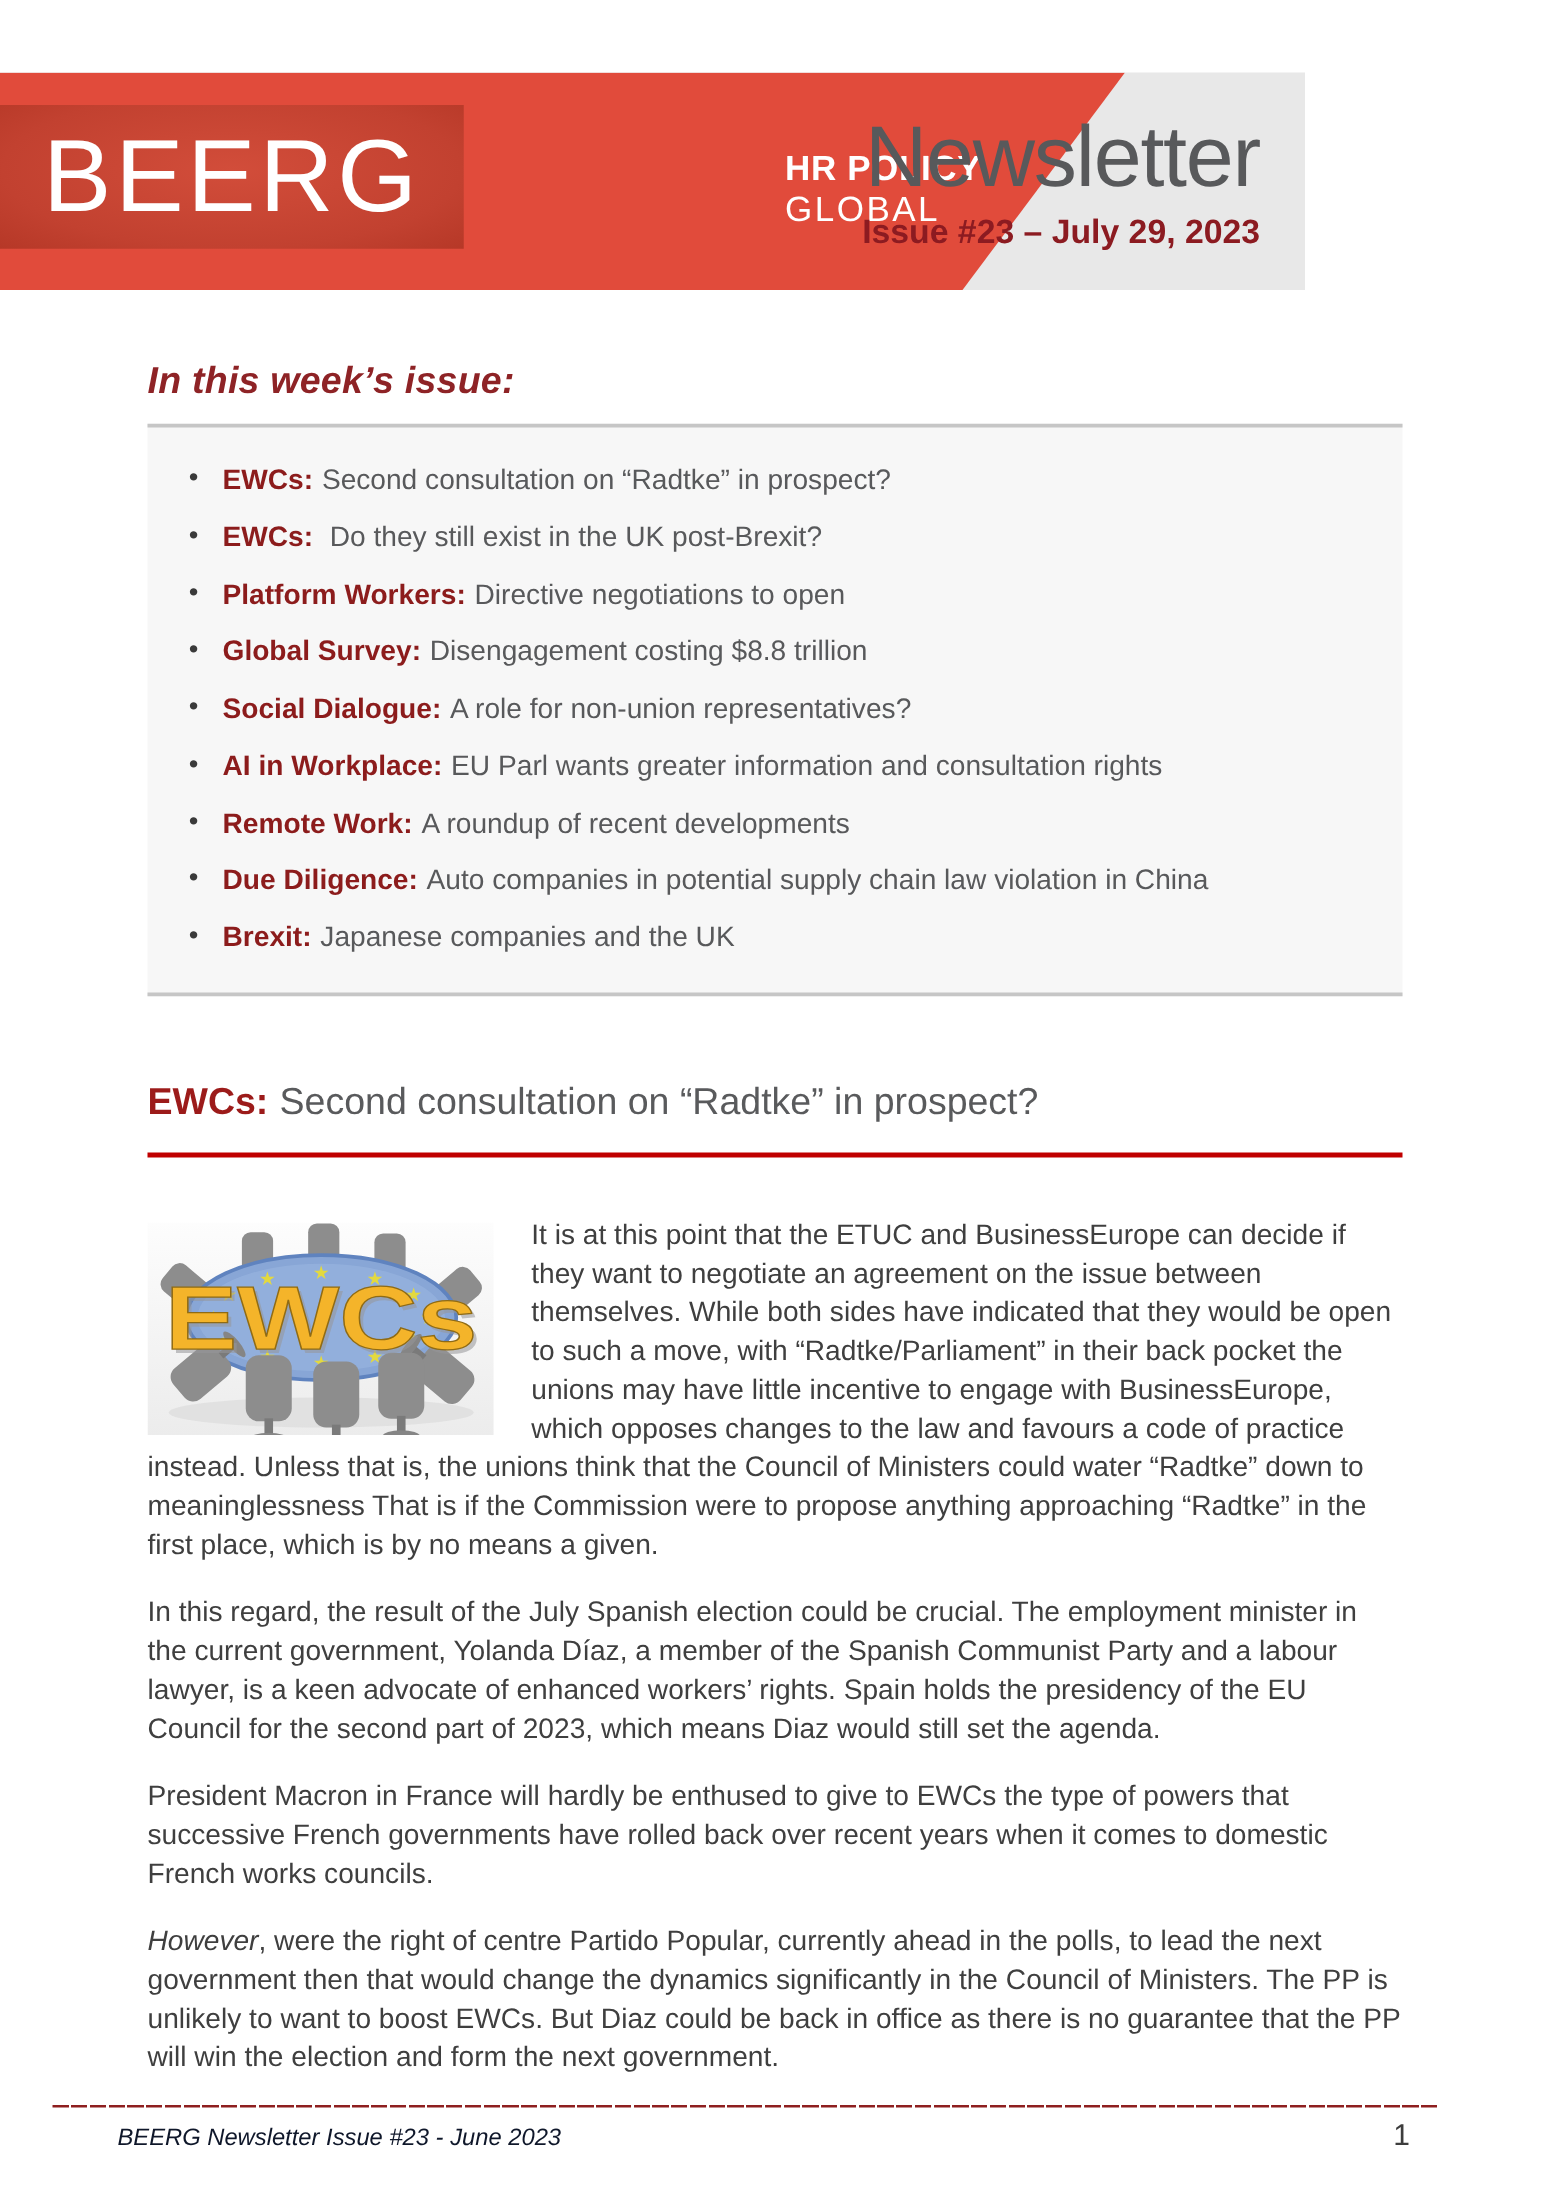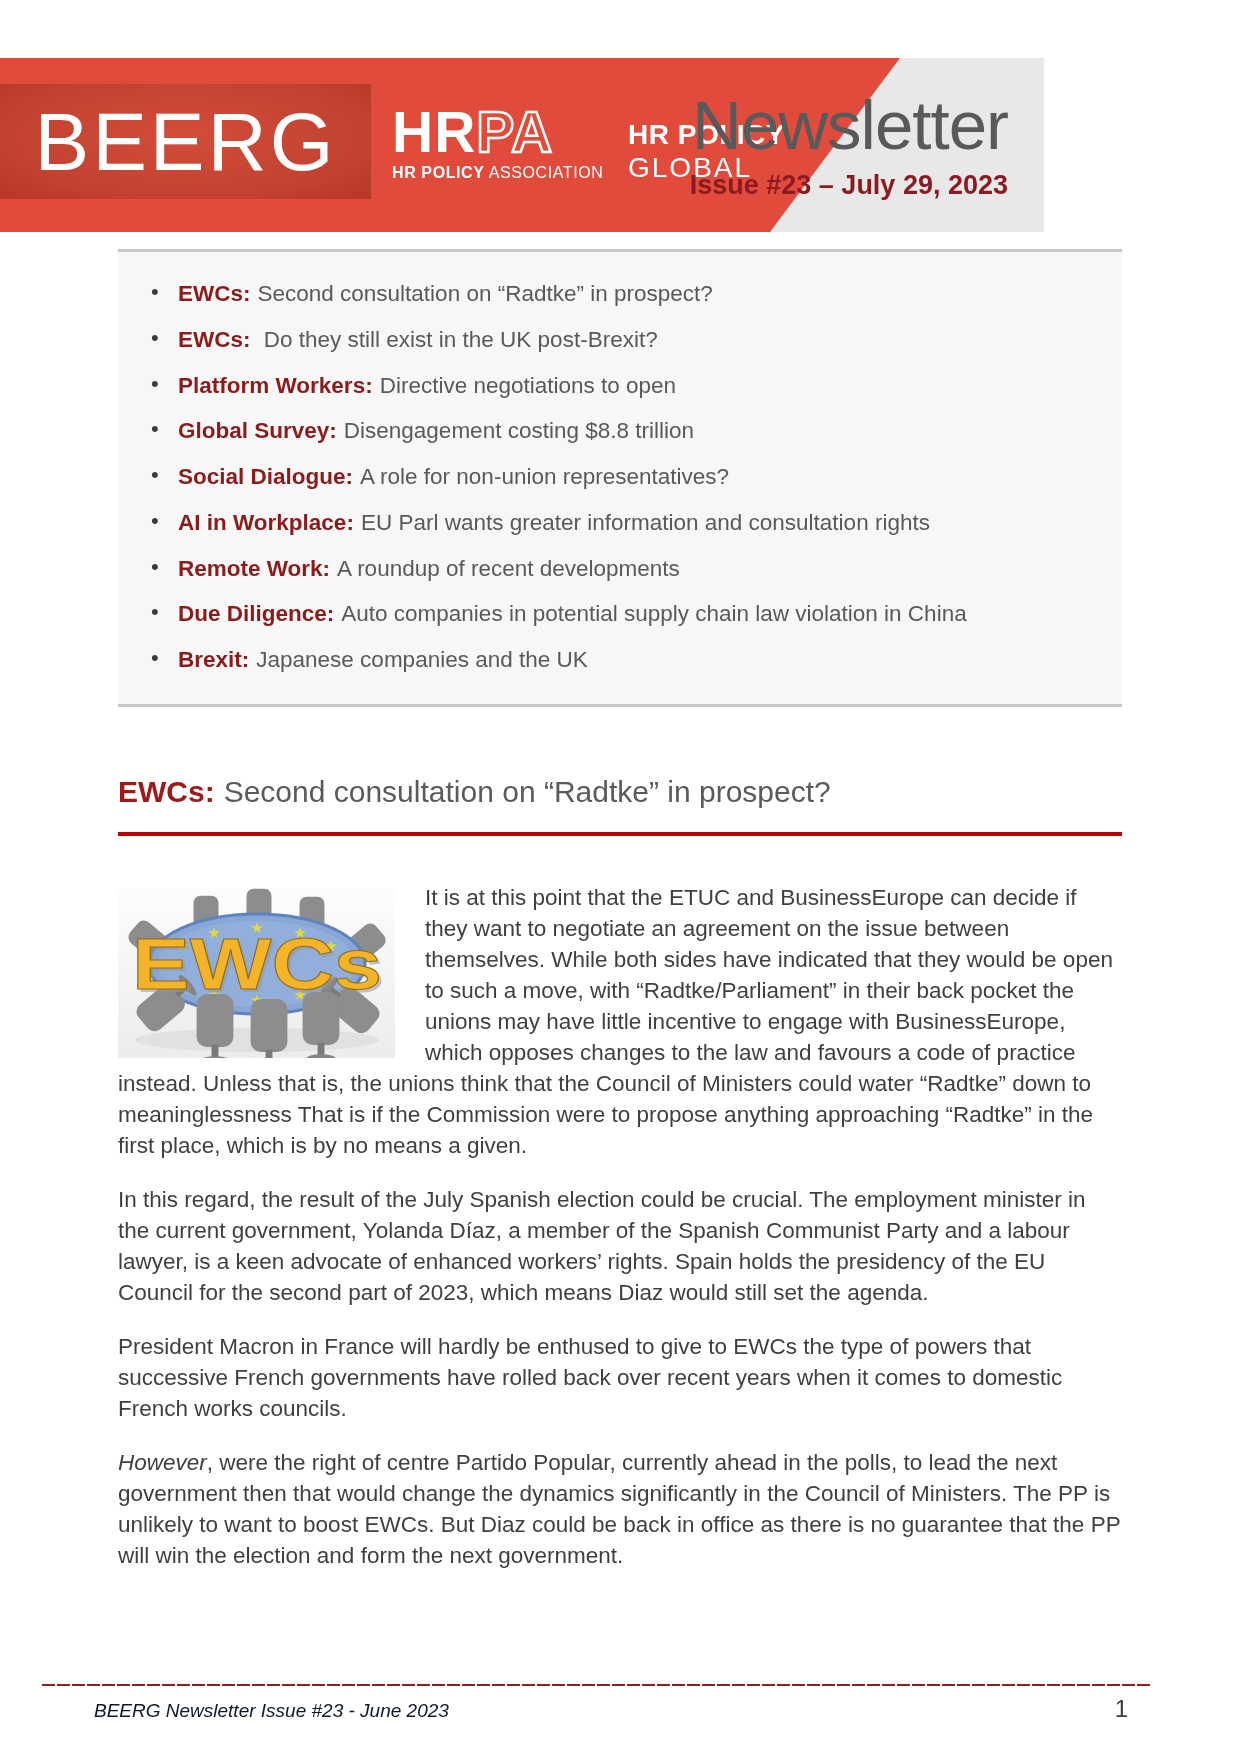--- a/index.html
+++ b/index.html
@@ -59,34 +59,31 @@
 </style>
 </head>
 <body>
 
 <div class="banner">
   <div class="banner-gray"></div>
   <div class="banner-red"></div>
   <div class="beerg-box">
     <span class="beerg-text">BEERG</span>
   </div>
-  <div class="hrpa">
-    <div class="hrpa-top"><span>HR</span><span class="pa-outline">PA</span></div>
-    <div class="hrpa-sub"><b>HR POLICY</b><span> ASSOCIATION</span></div>
-  </div>
   <div class="brand">
     <div class="brand-l1">HR POLICY</div>
     <div class="brand-l2">GLOBAL</div>
   </div>
   <div class="nl-title">Newsletter</div>
   <div class="nl-issue">Issue #23 – July 29, 2023</div>
 </div>
 
 <div class="content">
 
+  <h2 class="toc-head">In this week’s issue:</h2>
 
   <div class="toc-box">
     <ul class="toc-list">
       <li class="toc-item"><span class="toc-bullet">•</span><span class="toc-lead">EWCs:</span><span>Second consultation on “Radtke” in prospect?</span></li>
       <li class="toc-item"><span class="toc-bullet">•</span><span class="toc-lead">EWCs:</span><span> Do they still exist in the UK post-Brexit?</span></li>
       <li class="toc-item"><span class="toc-bullet">•</span><span class="toc-lead">Platform Workers:</span><span>Directive negotiations to open</span></li>
       <li class="toc-item"><span class="toc-bullet">•</span><span class="toc-lead">Global Survey:</span><span>Disengagement costing $8.8 trillion</span></li>
       <li class="toc-item"><span class="toc-bullet">•</span><span class="toc-lead">Social Dialogue:</span><span>A role for non-union representatives?</span></li>
       <li class="toc-item"><span class="toc-bullet">•</span><span class="toc-lead">AI in Workplace:</span><span>EU Parl wants greater information and consultation rights</span></li>
       <li class="toc-item"><span class="toc-bullet">•</span><span class="toc-lead">Remote Work:</span><span>A roundup of recent developments</span></li>

